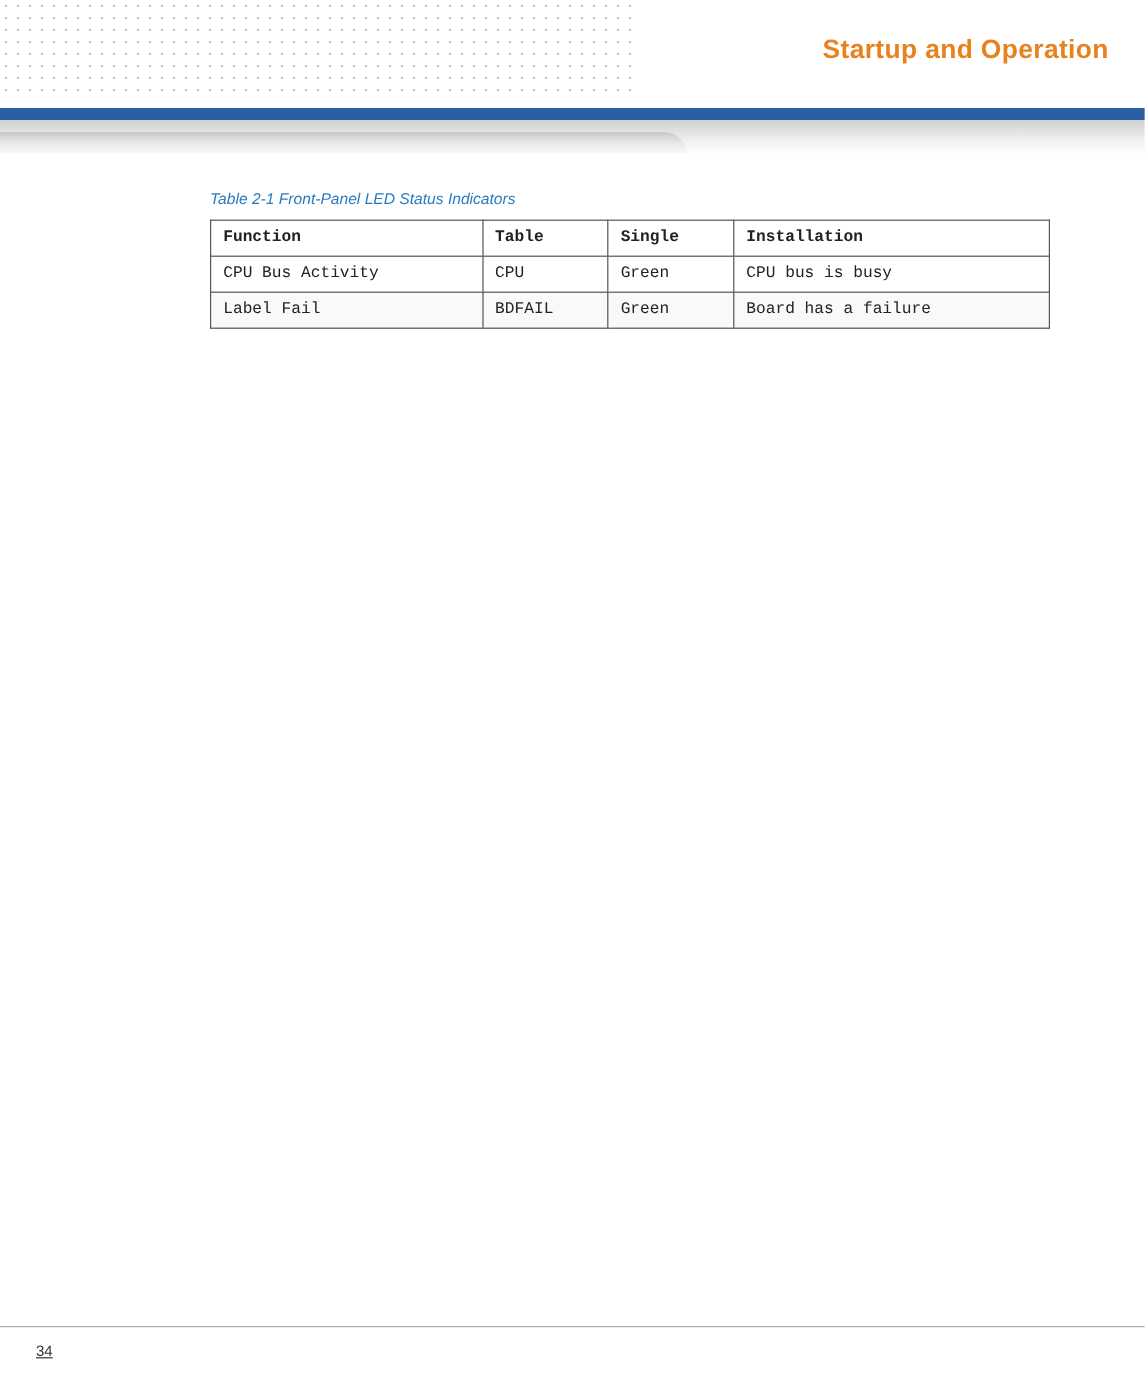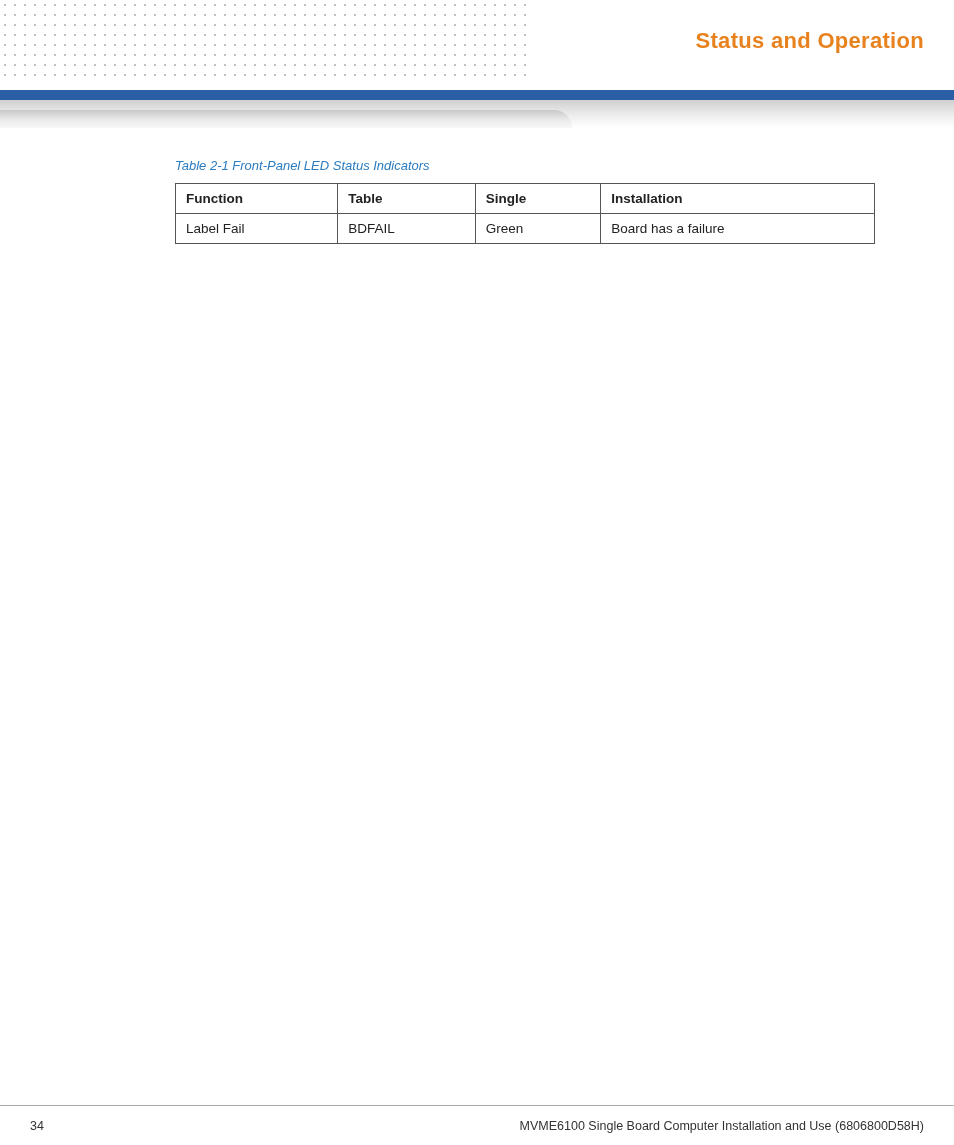--- a/index.html
+++ b/index.html
@@ -100,20 +100,21 @@
       border-collapse: collapse;
       font-size: 13.5px;
     }
 
     .data-table th,
     .data-table td {
       border: 1px solid #555;
       padding: 7px 10px;
       text-align: left;
       vertical-align: middle;
+      font-family: Liberation Mono, monospace;
     }
 
     .data-table thead tr {
       background: #ffffff;
     }
 
     .data-table tbody tr:nth-child(odd) {
       background: #ffffff;
     }
 
@@ -128,29 +129,30 @@
       left: 0;
       right: 0;
       height: 40px;
       border-top: 1px solid #aaa;
       display: flex;
       align-items: center;
       justify-content: space-between;
       padding: 0 30px;
       font-size: 12.5px;
       color: #333;
+      text-decoration: underline;
     }
   </style>
 </head>
 <body>
 
 <div class="header-area">
   <div class="dot-pattern"></div>
   <div class="header-title-block">
-    <span class="header-title">Status and Operation</span>
+    <span class="header-title">Startup and Operation</span>
   </div>
 </div>
 
 <div class="blue-bar"></div>
 
 <div class="gray-wave"></div>
 
 <div class="content">
 
 
@@ -159,27 +161,32 @@
   <table class="data-table">
     <thead>
       <tr>
         <th>Function</th>
         <th>Table</th>
         <th>Single</th>
         <th>Installation</th>
       </tr>
     </thead>
     <tbody id="table-body">
+    <tr>
+          <td>CPU Bus Activity</td>
+          <td>CPU</td>
+          <td>Green</td>
+          <td>CPU bus is busy</td>
+        </tr>
         <tr>
           <td>Label Fail</td>
           <td>BDFAIL</td>
           <td>Green</td>
           <td>Board has a failure</td>
         </tr>
       </tbody>
   </table>
 
 </div>
 
 <div class="footer">
   <span>34</span>
-  <span>MVME6100 Single Board Computer Installation and Use (6806800D58H)</span>
 </div>
 
 </body></html>

